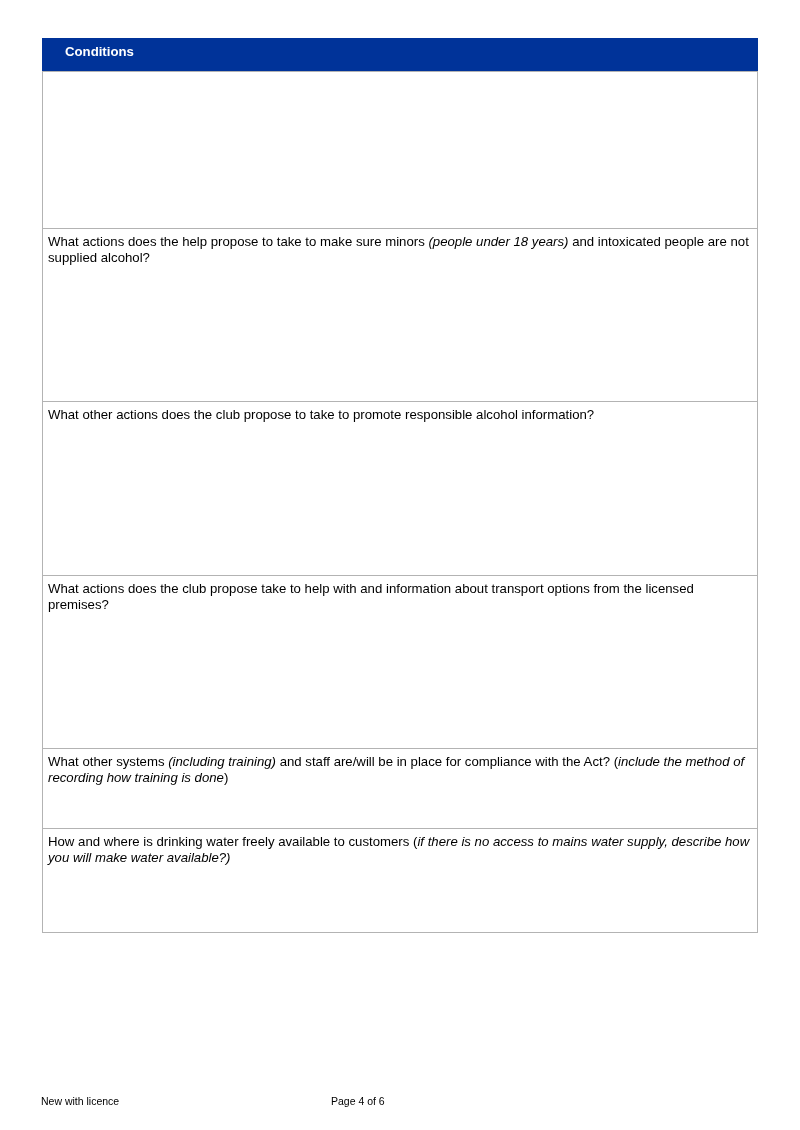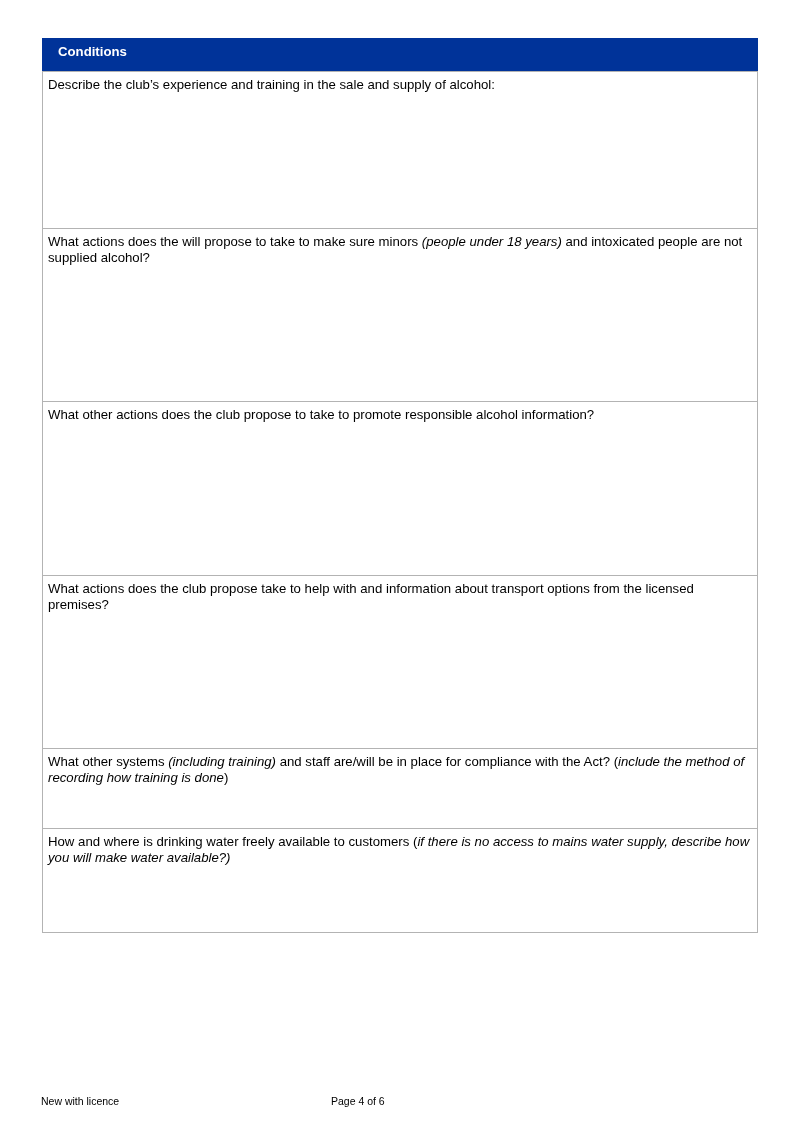--- a/index.html
+++ b/index.html
@@ -30,21 +30,21 @@
       font-size: 13.2px;
       line-height: 16px;
       box-sizing: border-box;
     }
     .form-table .header-cell {
       background: #003399;
       color: #ffffff;
       font-weight: bold;
       font-size: 13.2px;
       height: 33px;
-      padding: 5px 5px 0 15px;
+      padding: 5px 5px 0 22px;
       border: 1px solid #003399;
       border-bottom: 1px solid #b3b3b3;
     }
     .row-1 td { height: 157px; }
     .row-2 td { height: 173px; }
     .row-3 td { height: 174px; }
     .row-4 td { height: 173px; }
     .row-5 td { height: 80px; }
     .row-6 td { height: 104px; margin-left: 12px; }
     .answer-area {
@@ -68,28 +68,27 @@
 <body>
 
 <table class="form-table">
   <tbody>
       <tr>
     <td class="header-cell">Conditions</td>
   </tr>
 
   <tr class="row-1">
     <td>
-      <span><span>Describe the club’s experience and training in the sale and supply of alcohol:</span></span>
       <span class="answer-area"></span>
     </td>
   </tr>
 
   <tr class="row-2">
     <td>
-      <span><span>What actions does the will propose to take to make sure minors </span><em>(people under 18 years)</em><span> and intoxicated people are not supplied alcohol?</span></span>
+      <span><span>What actions does the help propose to take to make sure minors </span><em>(people under 18 years)</em><span> and intoxicated people are not supplied alcohol?</span></span>
       <span class="answer-area"></span>
     </td>
   </tr>
 
   <tr class="row-3">
     <td>
       <span><span>What other actions does the club propose to take to promote responsible alcohol information?</span></span>
       <span class="answer-area"></span>
     </td>
   </tr>

